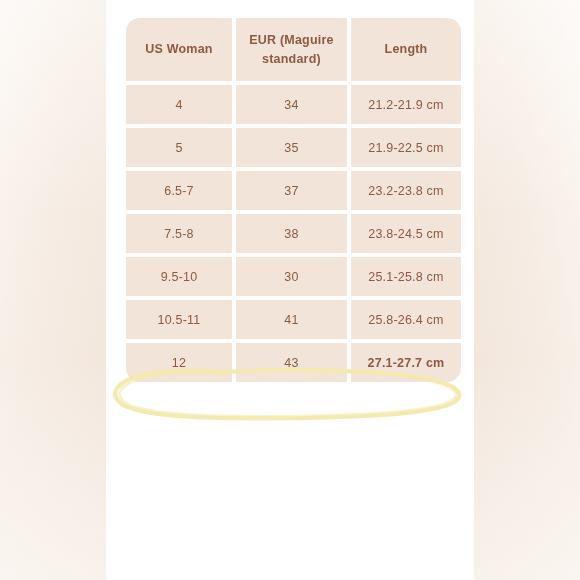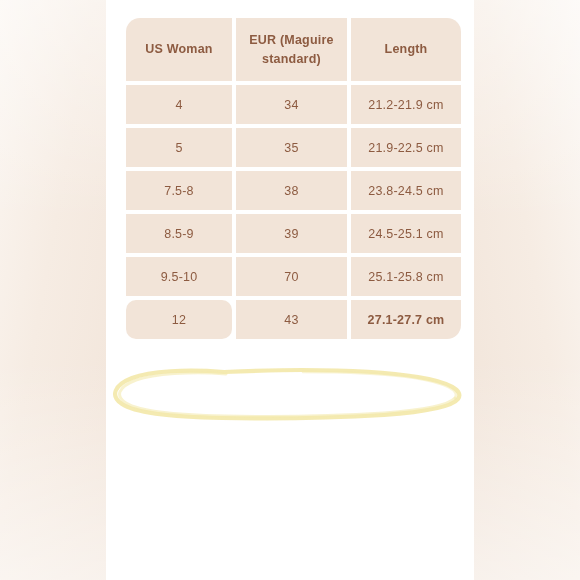--- a/index.html
+++ b/index.html
@@ -88,21 +88,21 @@
   }
   #size-table td {
     height: 39px;
     font-size: 12.5px;
     font-weight: normal;
     letter-spacing: .2px;
   }
   
   #size-table thead th:first-child { border-top-left-radius: 14px; }
   #size-table thead th:last-child  { border-top-right-radius: 14px; }
-  #size-table tbody tr:last-child td:first-child { border-bottom-left-radius: 14px; border-radius: 10px; }
+  #size-table tbody tr:last-child td:first-child { border-bottom-left-radius: 14px; }
   #size-table tbody tr:last-child td:last-child  { border-bottom-right-radius: 14px; font-weight: bold; }
 
   .col-us  { width: 106px; }
   .col-eur { width: 111px; }
   .col-len { width: 110px; }
 
   
   #highlight-annotation {
     position: absolute;
     left: 0;
@@ -147,33 +147,38 @@
             <td>4</td>
             <td>34</td>
             <td>21.2-21.9 cm</td>
           </tr>
           <tr>
             <td>5</td>
             <td>35</td>
             <td>21.9-22.5 cm</td>
           </tr>
           <tr>
+            <td>6.5-7</td>
+            <td>37</td>
+            <td>23.2-23.8 cm</td>
+          </tr>
+          <tr>
             <td>7.5-8</td>
             <td>38</td>
             <td>23.8-24.5 cm</td>
           </tr>
           <tr>
-            <td>8.5-9</td>
-            <td>39</td>
-            <td>24.5-25.1 cm</td>
-          </tr>
-          <tr>
             <td>9.5-10</td>
-            <td>70</td>
+            <td>30</td>
             <td>25.1-25.8 cm</td>
+          </tr>
+          <tr>
+            <td>10.5-11</td>
+            <td>41</td>
+            <td>25.8-26.4 cm</td>
           </tr>
           <tr>
             <td>12</td>
             <td>43</td>
             <td>27.1-27.7 cm</td>
           </tr>
         </tbody>
     </table>
 
     <div id="highlight-annotation">

